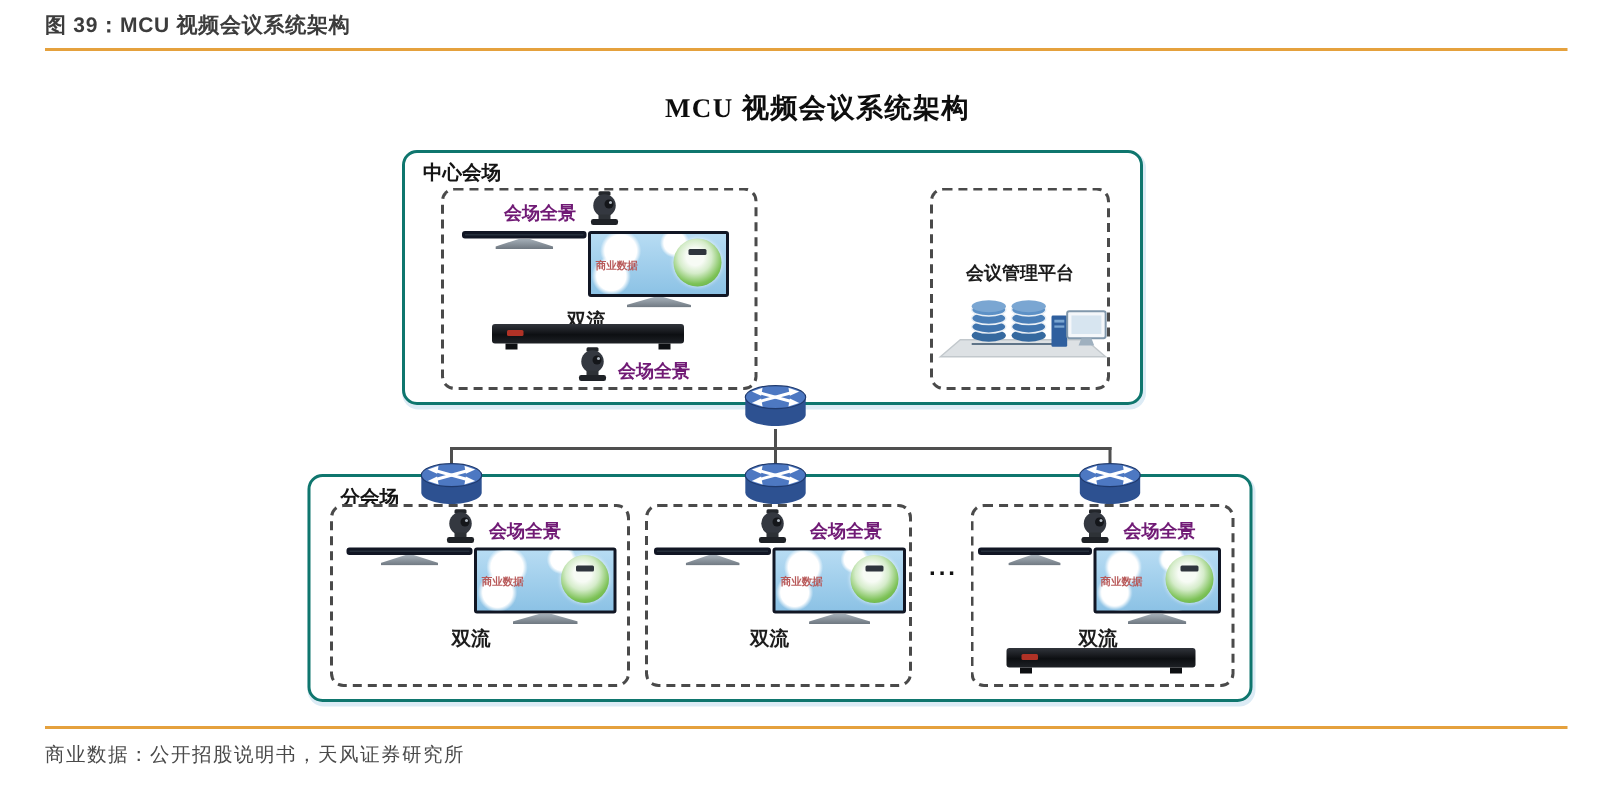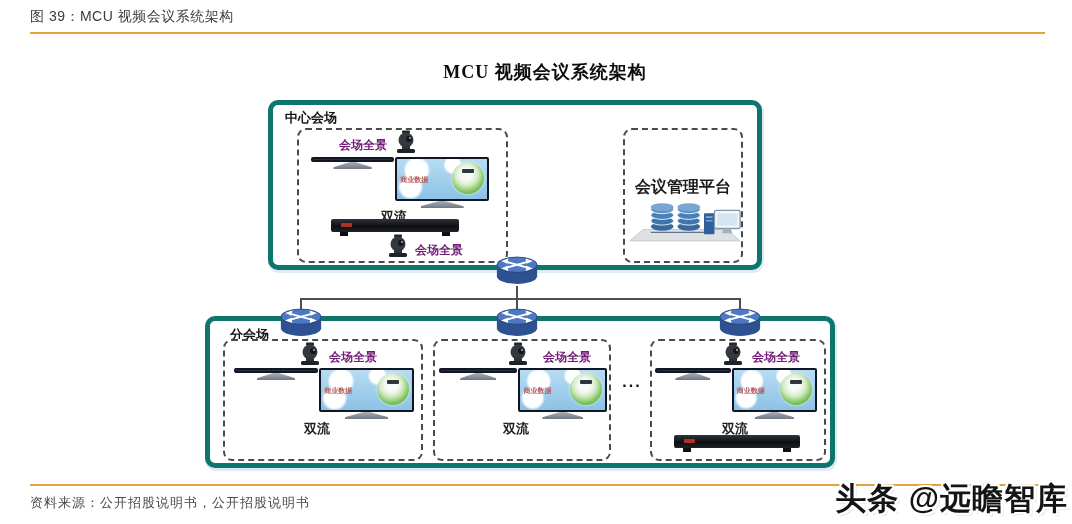--- a/index.html
+++ b/index.html
@@ -1,47 +1,47 @@
 <!DOCTYPE html>
 <html><head>
 <meta charset="utf-8">
 <style>
   * { margin:0; padding:0; box-sizing:border-box; }
   html,body { background:#fff; }
   body { font-family:"Liberation Sans","DejaVu Sans",sans-serif; }
   .page { position:relative; width:1072px; height:524px; background:#fff; overflow:hidden; }
 
   
-  .fig-label { position:absolute; left:30px; top:8px; font-size:14px; font-weight:normal; color:#3c3c3c; letter-spacing:.5px; }
+  .fig-label { position:absolute; left:30px; top:8px; font-size:14px; font-weight:bold; color:#3c3c3c; letter-spacing:.5px; }
   .rule { position:absolute; height:2px; background:#e5a13d; }
   .rule-top { left:30px; top:32px; width:1015px; }
   .rule-bottom { left:30px; top:484px; width:1015px; }
   .source-text { position:absolute; left:30px; top:494px; font-size:13px; color:#4a4a4a; letter-spacing:1px; }
   .watermark { position:absolute; right:4px; top:478px; font-size:31px; font-weight:800; color:#141414; letter-spacing:1px; white-space:nowrap;
     text-shadow:-2px -2px 0 #fff,2px -2px 0 #fff,-2px 2px 0 #fff,2px 2px 0 #fff,0 -2px 0 #fff,0 2px 0 #fff,-2px 0 0 #fff,2px 0 0 #fff,3px 3px 0 #e8e8e8; }
 
   .diagram-title { position:absolute; left:0; top:60px; width:1090px; text-align:center; font-family:"Liberation Serif","DejaVu Serif",serif; font-size:18px; font-weight:bold; color:#0d0d0d; letter-spacing:1px; }
 
   
-  .venue-box { position:absolute; border:5px solid #0f766e; border-radius:10px; background:#fff; box-shadow:1px 2px 0 1px #dcebf5; }
+  .venue-box { position:absolute; border:2px solid #0f766e; border-radius:10px; background:#fff; box-shadow:1px 2px 0 1px #dcebf5; }
   .center-box { left:268px; top:100px; width:494px; height:170px; }
   .branch-box { left:205px; top:316px; width:630px; height:152px; }
   .venue-label { position:absolute; left:12px; top:4px; font-size:13px; font-weight:bold; color:#141414; }
 
   .dashed-box { position:absolute; border:2px dashed #4a4a4a; border-radius:9px; background:#fff; }
   .box-a { left:24px; top:23px; width:211px; height:135px; }
   .box-b { left:247px; top:23px; width:84px; height:135px; }
   .box-c { left:350px; top:23px; width:120px; height:135px; }
   .sub1 { left:13px; top:18px; width:200px; height:122px; }
   .sub2 { left:223px; top:18px; width:178px; height:122px; }
   .sub3 { left:440px; top:18px; width:176px; height:122px; }
 
   .small-label { position:absolute; font-size:12px; font-weight:bold; color:#701a75; white-space:nowrap; }
   .mcu-label { position:absolute; left:0; top:45px; width:100%; text-align:center; font-size:12px; font-weight:bold; color:#3d4248; letter-spacing:.5px; }
-  .mgmt-label { position:absolute; left:0; top:47px; width:100%; text-align:center; font-size:16px; font-weight:bold; color:#1c1c1c; }
+  .mgmt-label { position:absolute; left:0; top:47px; width:100%; text-align:center; font-size:12px; font-weight:bold; color:#1c1c1c; }
   .dual-label { position:absolute; font-size:13px; font-weight:bold; color:#1c1c1c; }
   .ellipsis { position:absolute; left:398px; top:52px; width:48px; text-align:center; font-size:16px; font-weight:900; color:#111; letter-spacing:2px; }
 
   
   .tv-pair { position:absolute; display:flex; align-items:flex-start; }
   .tv { display:flex; flex-direction:column; }
   .tv-left { width:47%; }
   .tv-right { width:53%; margin-left:1px; }
   .tv-frame { border:2px solid #111624; background:#111624; border-radius:2px; width:100%; }
   .screen { height:40px; position:relative; overflow:hidden; }
@@ -367,16 +367,15 @@
       <span class="dual-label" style="left:70px; top:79px;">双流</span>
       <div class="rack" style="left:22px; top:94px; width:126px;">
   <div class="rack-body">
             <span class="rack-led"></span>
           </div>
 </div>
     </div>
   </div>
 
   <div class="rule rule-bottom"></div>
-  <div class="source-text">资料来源：公开招股说明书，公开招股说明书</div>
-  <div class="watermark">头条 @远瞻智库</div>
+  <div class="source-text">商业数据：公开招股说明书，天风证券研究所</div>
 
 </div>
 
 </body></html>

